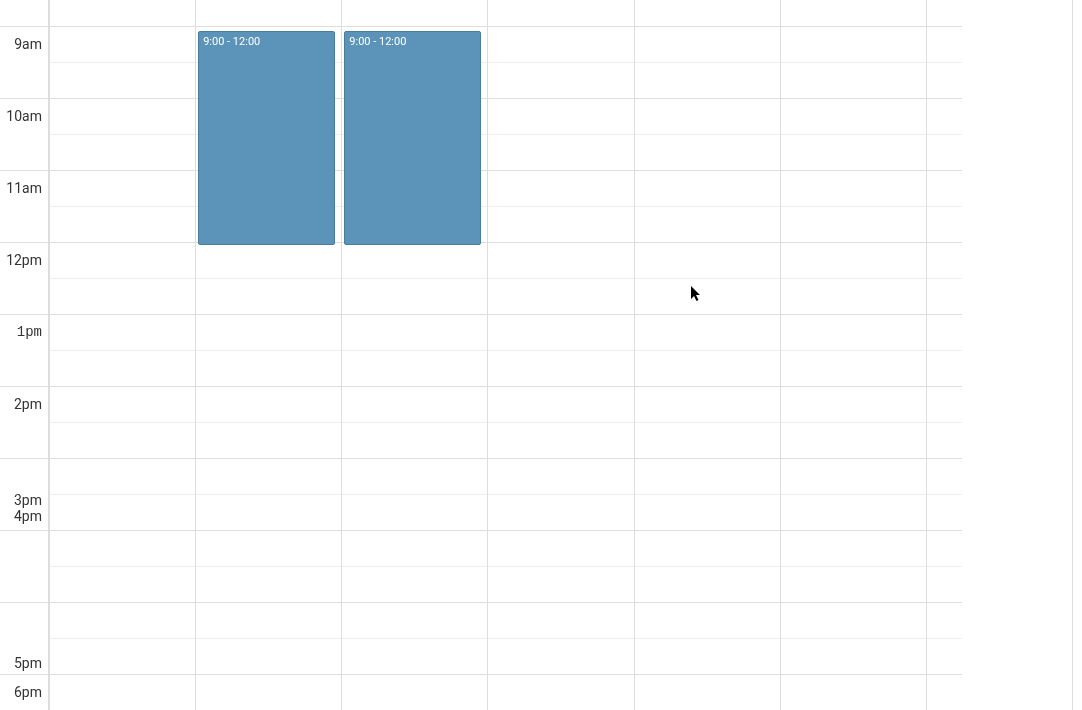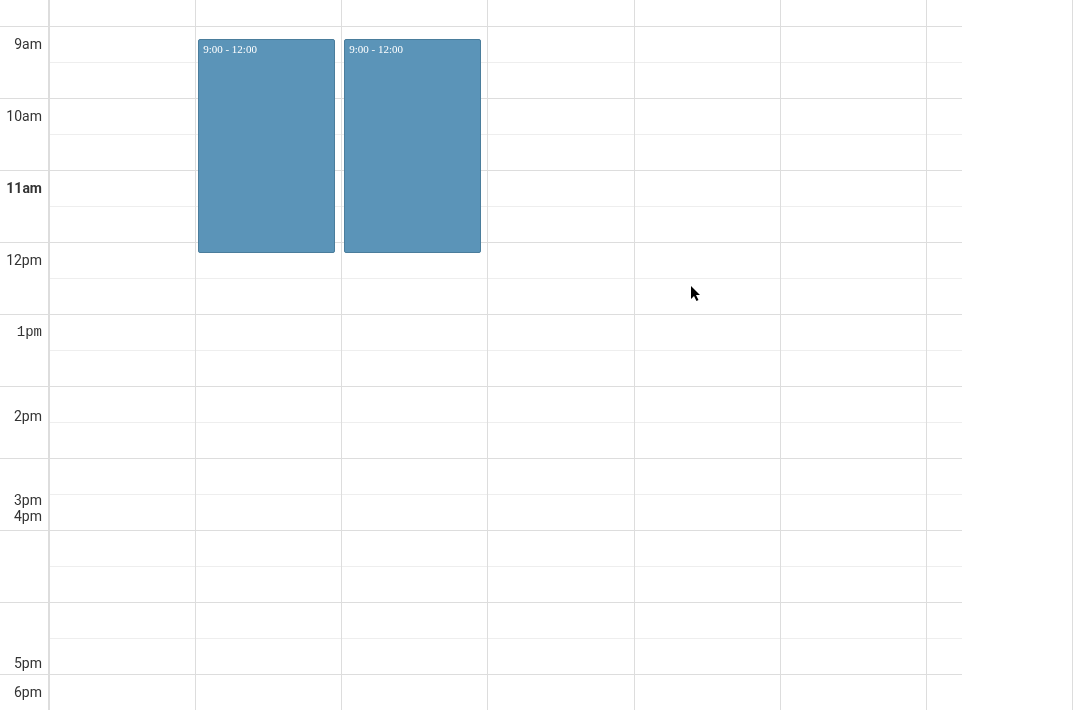--- a/index.html
+++ b/index.html
@@ -49,21 +49,21 @@
     left: 0; right: 0;
     border-top: 1px solid #eee;
   }
   .col-line {
     position: absolute;
     top: 0; bottom: 0;
     border-left: 1px solid #ddd;
   }
   .day-col {
     position: absolute;
-    top: 12px; bottom: 0; font-family: Liberation Serif, serif;
+    top: 4px; bottom: 0;
   }
   .event {
     position: absolute;
     background: #5b94b8;
     border: 1px solid #4a7d9c;
     border-radius: 2px;
     color: #fff;
     font-size: 11px;
     padding: 3px 4px 2px 4px;
     overflow: hidden;
@@ -87,24 +87,24 @@
       <div class="hour-line" style="top: 170px; left: 0px; right: 0px;"></div>
       <div class="hour-line" style="top: 242px; left: 0px; right: 0px;"></div>
       <div class="hour-line" style="top: 314px; left: 0px; right: 0px;"></div>
       <div class="hour-line" style="top: 386px; left: 0px; right: 0px;"></div>
       <div class="hour-line" style="top: 458px; left: 0px; right: 0px;"></div>
       <div class="hour-line" style="top: 530px; left: 0px; right: 0px;"></div>
       <div class="hour-line" style="top: 602px; left: 0px; right: 0px;"></div>
       <div class="hour-line" style="top: 674px; left: 0px; right: 0px;"></div>
       <div class="time-label" style="top: 44px;">9am</div>
       <div class="time-label" style="top: 116px;">10am</div>
-      <div class="time-label" style="top: 188px; font-weight: bold;">11am</div>
+      <div class="time-label" style="top: 188px;">11am</div>
       <div class="time-label" style="top: 260px; text-align: center;">12pm</div>
       <div class="time-label" style="top: 332px; font-family: Liberation Mono, monospace;">1pm</div>
-      <div class="time-label" style="top: 404px; margin-top: 12px;">2pm</div>
+      <div class="time-label" style="top: 404px;">2pm</div>
       <div class="time-label" style="top: 500px;">3pm</div>
       <div class="time-label" style="top: 516px;">4pm</div>
       <div class="time-label" style="top: 620px; margin-top: 43px;">5pm</div>
       <div class="time-label" style="top: 692px; margin-left: 36px;">6pm</div>
     </div>
   <div class="grid">
       <div class="hour-line" style="top: 26px;"></div>
       <div class="half-line" style="top: 62px;"></div>
       <div class="hour-line" style="top: 98px;"></div>
       <div class="half-line" style="top: 134px;"></div>

